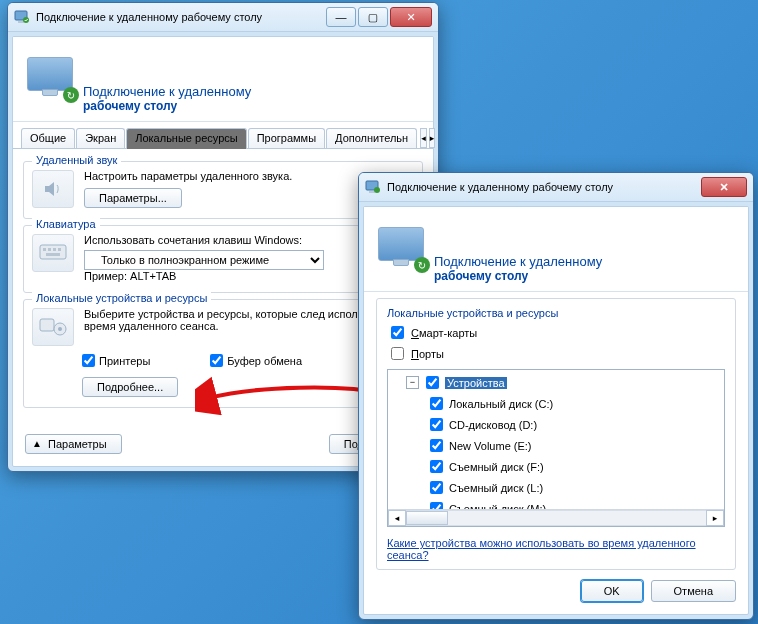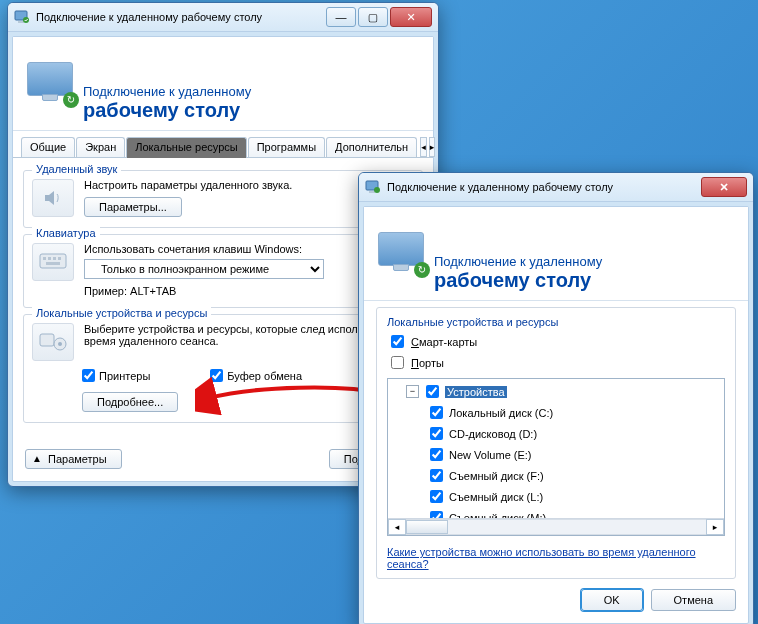--- a/index.html
+++ b/index.html
@@ -12,21 +12,21 @@
   .win-btn{width:28px;height:18px;border:1px solid #7ea8cc;border-radius:3px;background:linear-gradient(#f4f9fe,#d4e6f4);display:flex;align-items:center;justify-content:center;font-size:11px;line-height:1;cursor:pointer;}
   .win-btn.close{background:linear-gradient(#e68b8b,#c94b4b);border-color:#a03030;color:#fff;width:40px;}
   .win-btn.close2{background:linear-gradient(#e68b8b,#c94b4b);border-color:#a03030;color:#fff;width:44px;font-weight:bold;}
   .client{background:#fff;border:1px solid #b8d0e8;margin:4px;border-radius:2px;}
   .banner{display:flex;align-items:center;padding:8px 14px;border-bottom:1px solid #d6e2ee;background:#fff;}
   .banner-icon{width:48px;height:44px;margin-right:8px;position:relative;}
   .mon{width:44px;height:32px;background:linear-gradient(#9dc3e6,#5a95cc);border:1px solid #89accf;border-radius:3px;position:relative;}
   .mon:after{content:"";position:absolute;bottom:-6px;left:14px;width:14px;height:5px;background:#b9cde0;border:1px solid #89accf;border-radius:0 0 2px 2px;}
   .mon-arrow{position:absolute;bottom:-2px;right:-4px;width:16px;height:16px;background:#3a9a3a;border-radius:50%;display:flex;align-items:center;justify-content:center;color:#fff;font-size:10px;}
   .banner-txt .l1{color:#0046a6;font-size:13px;margin-top:39px;}
-  .banner-txt .l2{color:#0046a6;font-size:20px;font-weight:bold;}
+  .banner-txt .l2{color:#0046a6;font-size:12px;font-weight:bold;}
   .tabs-row{display:flex;align-items:flex-end;border-bottom:1px solid #b7c9da;padding:6px 8px 0 8px;background:#fff;}
   .tab{padding:3px 8px 4px;border:1px solid #b7c9da;border-bottom:none;border-radius:3px 3px 0 0;background:linear-gradient(#fdfdfe,#eef3f8);margin-right:1px;font-size:11px;position:relative;white-space:nowrap;cursor:pointer;}
   .tab.active{background:#737373;padding-bottom:5px;margin-bottom:-1px;}
   .tabnav{width:16px;height:18px;border:1px solid #b7c9da;background:#f4f8fc;margin-left:2px;display:flex;align-items:center;justify-content:center;font-size:9px;cursor:pointer;}
   .content{padding:6px 10px 10px;}
   .group{border:1px solid #cfd8e3;border-radius:3px;margin-top:6px;padding:8px 8px 10px;position:relative;}
   .group>.legend{position:absolute;top:-8px;left:8px;background:#fff;padding:0 4px;color:#003a9e;}
   .row{display:flex;align-items:flex-start;gap:10px;}
   .icon48{width:40px;height:36px;flex:0 0 40px;border:1px solid #d4dce6;border-radius:3px;background:linear-gradient(#f5f8fb,#e5ecf3);display:flex;align-items:center;justify-content:center;color:#7a8aa0;}
   .btn{display:inline-block;padding:3px 14px;border:1px solid #9fb4c9;border-radius:3px;background:linear-gradient(#fefefe,#e7eef5);cursor:pointer;margin-top:6px;}
@@ -131,21 +131,21 @@
                 <rect x="14" y="4" width="3" height="3" fill="#b8c6d4"></rect>
                 <rect x="19" y="4" width="3" height="3" fill="#b8c6d4"></rect>
                 <rect x="7" y="9" width="14" height="3" fill="#b8c6d4"></rect>
               </svg>
           </div>
           <div style="flex:1">
             <div>Использовать сочетания клавиш Windows:</div>
             <select class="combo">
               <option>Только в полноэкранном режиме</option>
             </select>
-            <div style="margin-top:6px">Пример: ALT+TAB</div>
+            <div style="margin-top:0">Пример: ALT+TAB</div>
           </div>
         </div>
       </div>
 
       <div class="group">
         <span class="legend">Локальные устройства и ресурсы</span>
         <div class="row">
           <div class="icon48">
             <svg width="30" height="24" viewBox="0 0 30 24">
                 <rect x="2" y="4" width="14" height="12" rx="2" fill="#e4eaf0" stroke="#9fb4c9"></rect>

